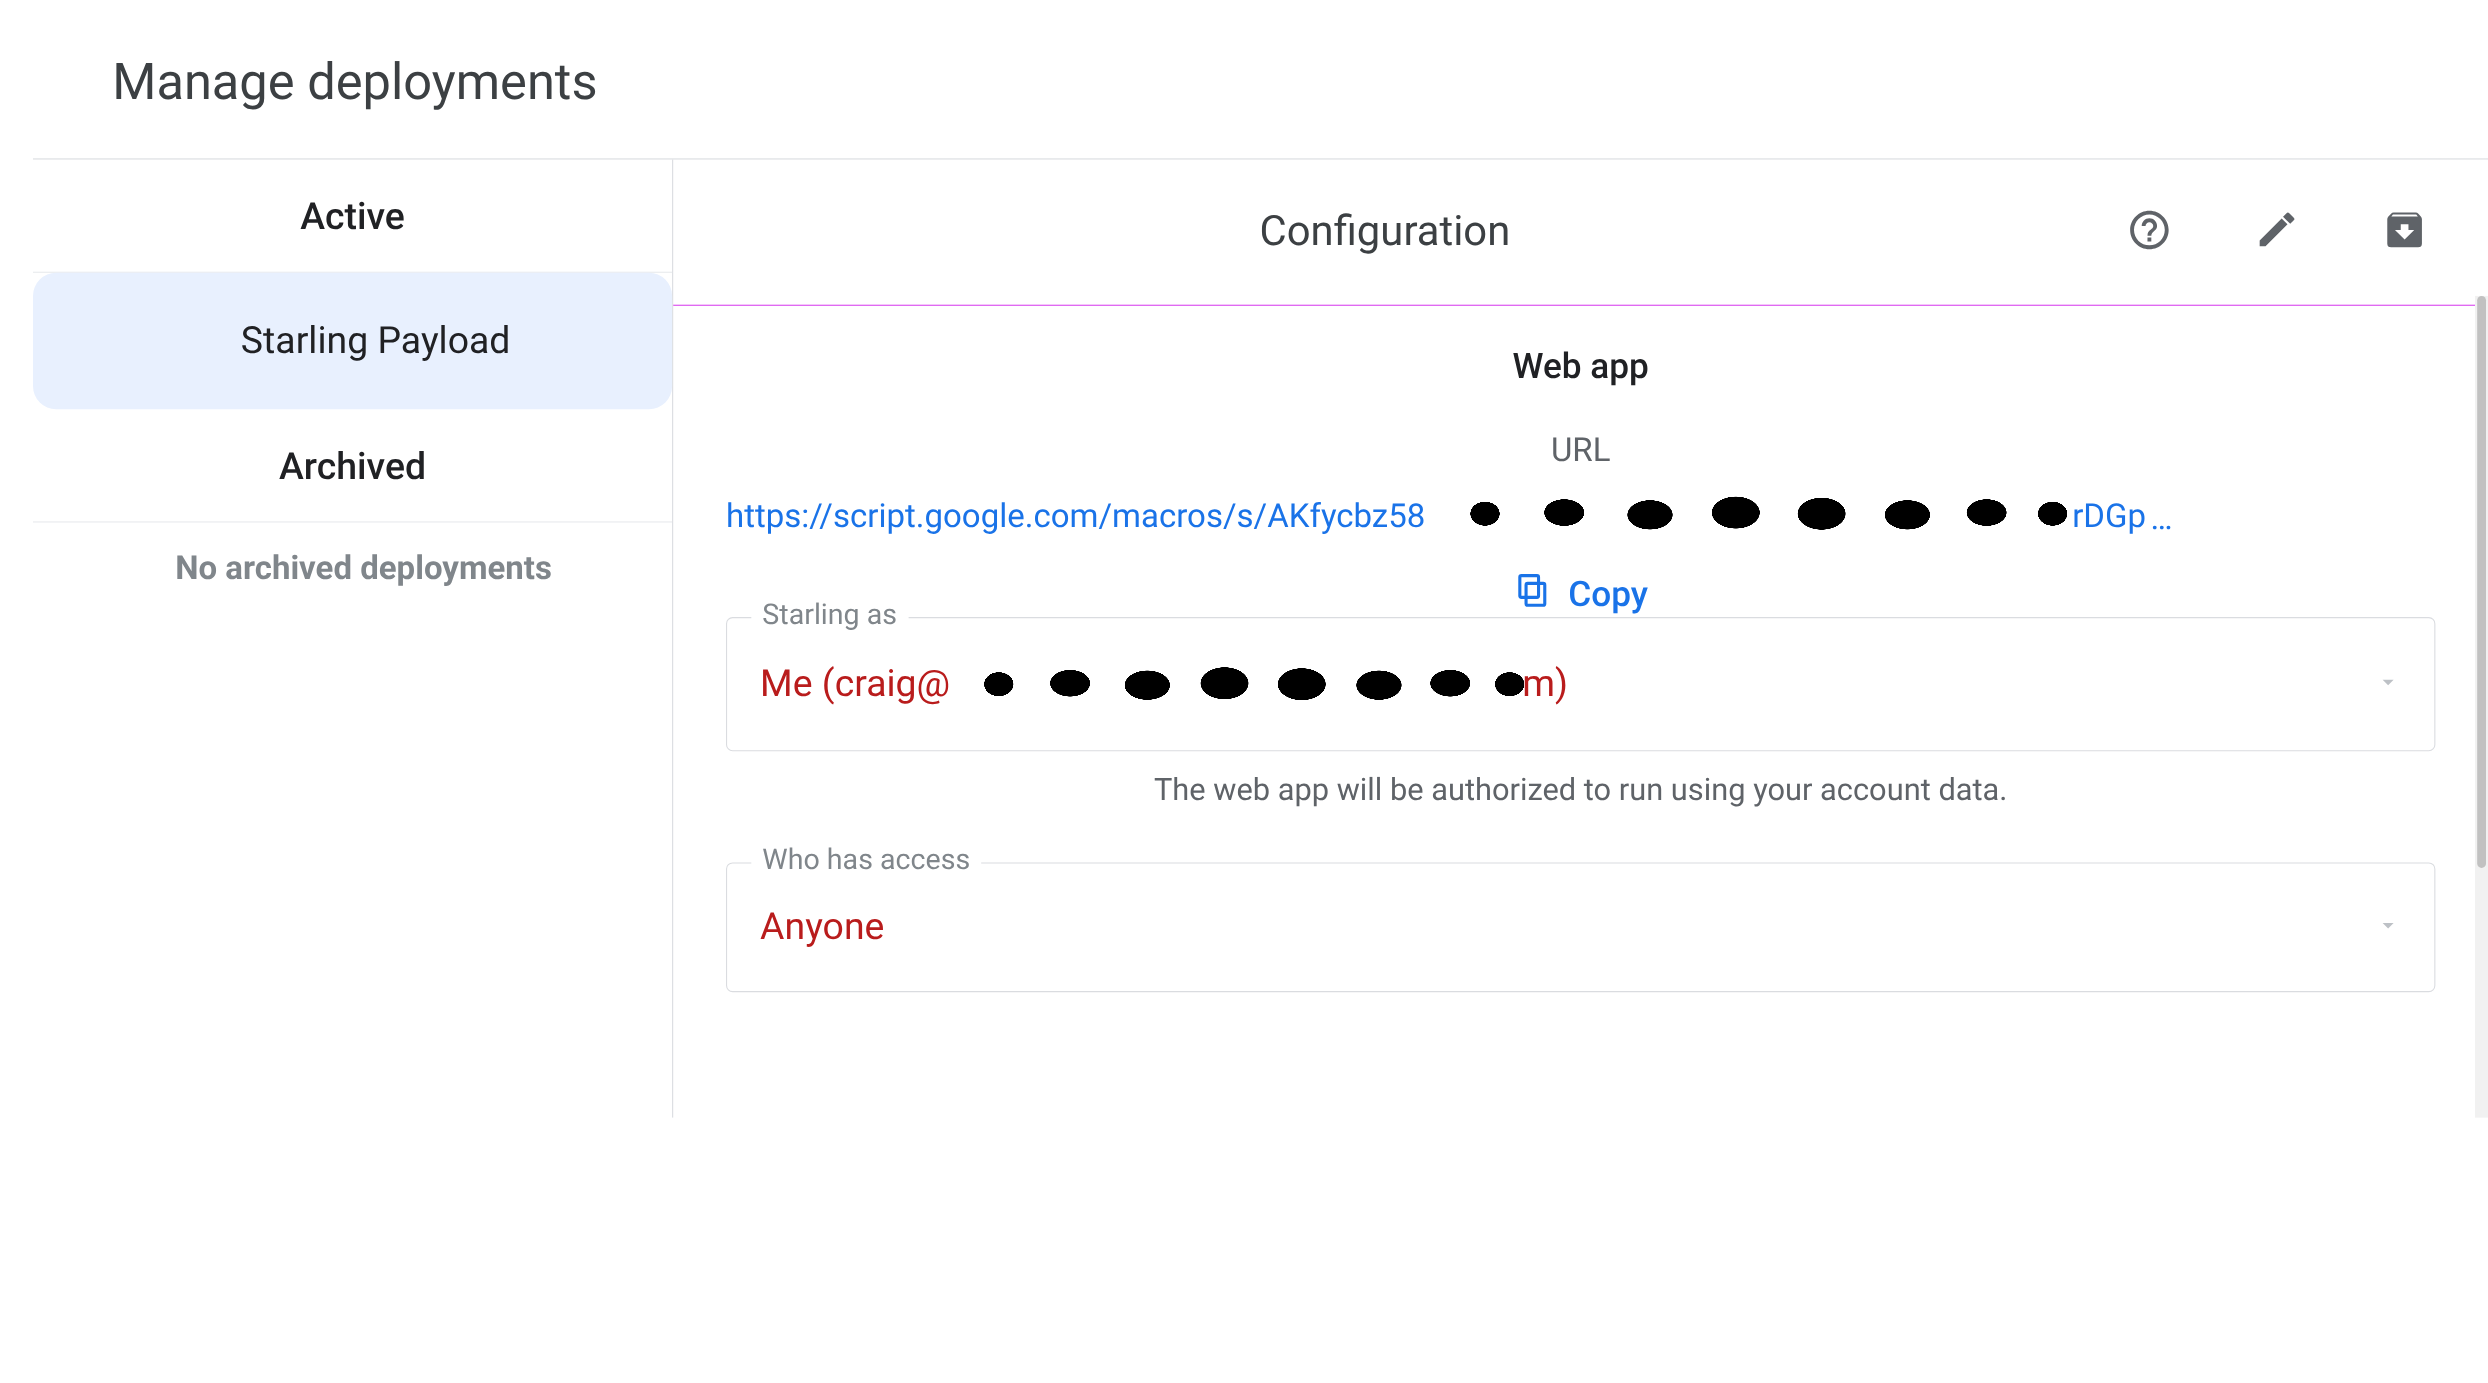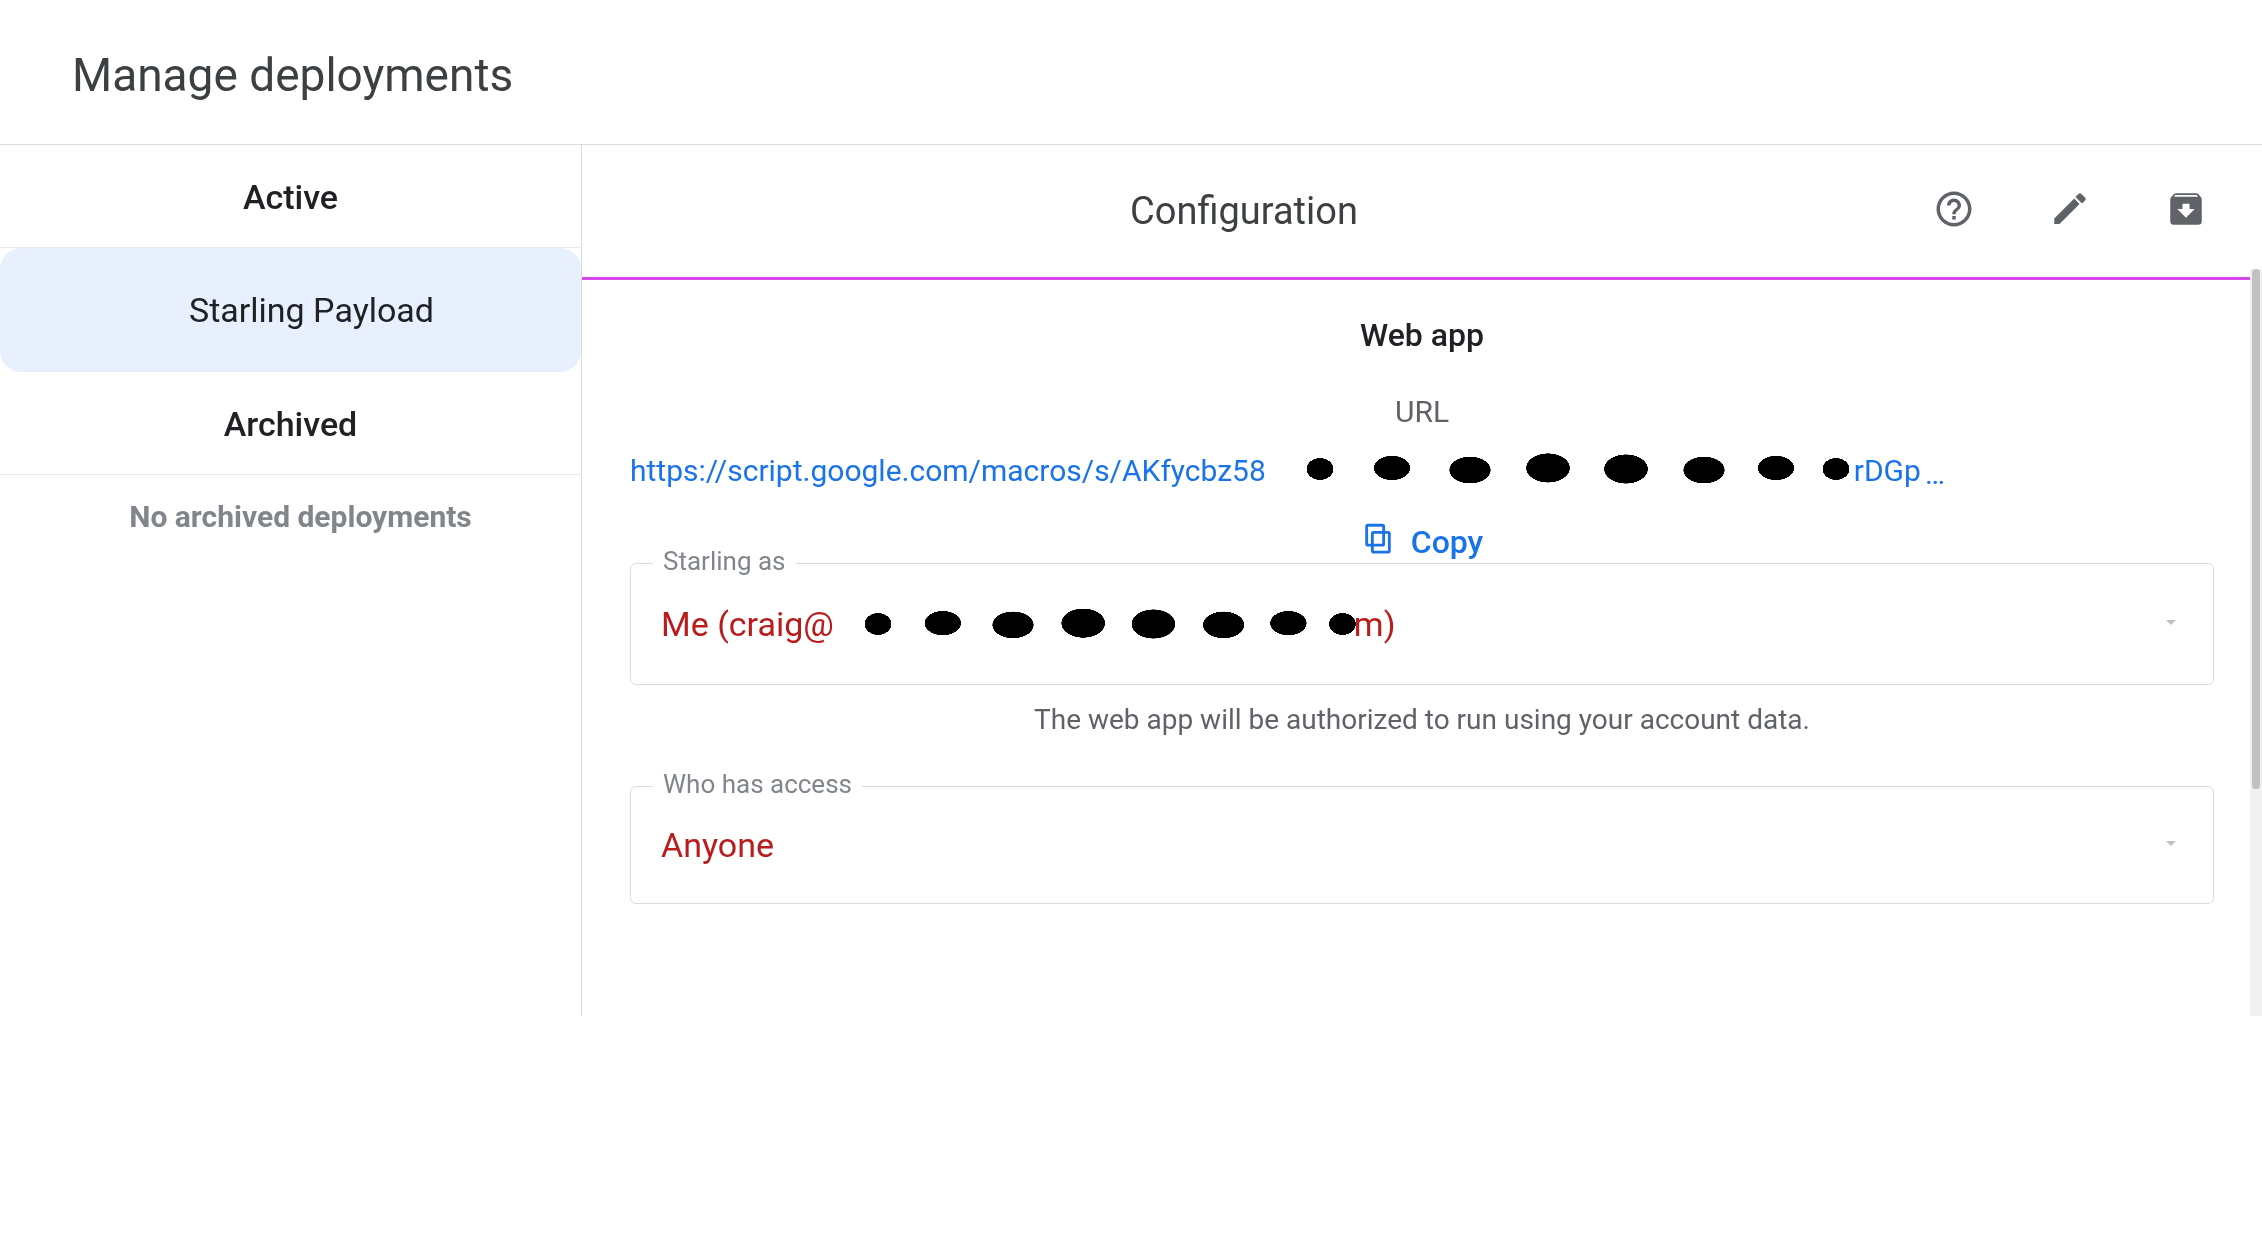--- a/index.html
+++ b/index.html
@@ -8,20 +8,21 @@
     height: 1257px;
     font-family: "Google Sans", Roboto, Arial, sans-serif;
     background: #fff;
     color: #202124;
   }
   .dialog {
     width: 2262px;
     height: 1016px;
     display: flex;
     flex-direction: column;
+    padding-left: 30px;
   }
   .dialog-header {
     padding: 48px 72px 42px 72px;
     border-bottom: 1px solid #dadce0;
     font-size: 46px;
     font-weight: 400;
     color: #3c4043;
   }
   .dialog-body {
     flex: 1;
@@ -63,21 +64,21 @@
     flex: 1;
     display: flex;
     flex-direction: column;
     min-width: 0;
     position: relative;
   }
   .main-header {
     display: flex;
     align-items: center;
     padding: 30px 40px 30px 32px;
-    border-bottom: 3px solid #d946ef;
+    border-bottom: 1px solid #d946ef;
   }
   .main-header-title {
     font-size: 38px;
     font-weight: 400;
     color: #3c4043;
     flex: 1;
   }
   .icon-btn {
     width: 72px;
     height: 72px;

